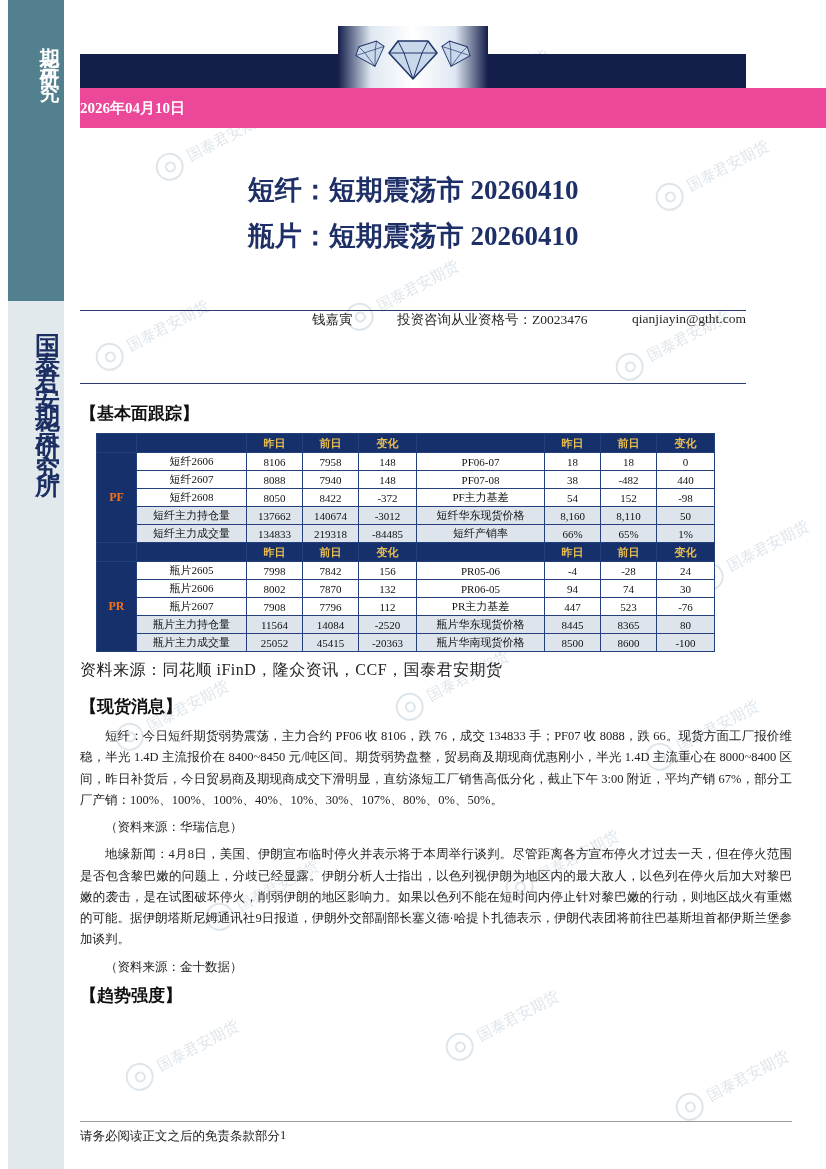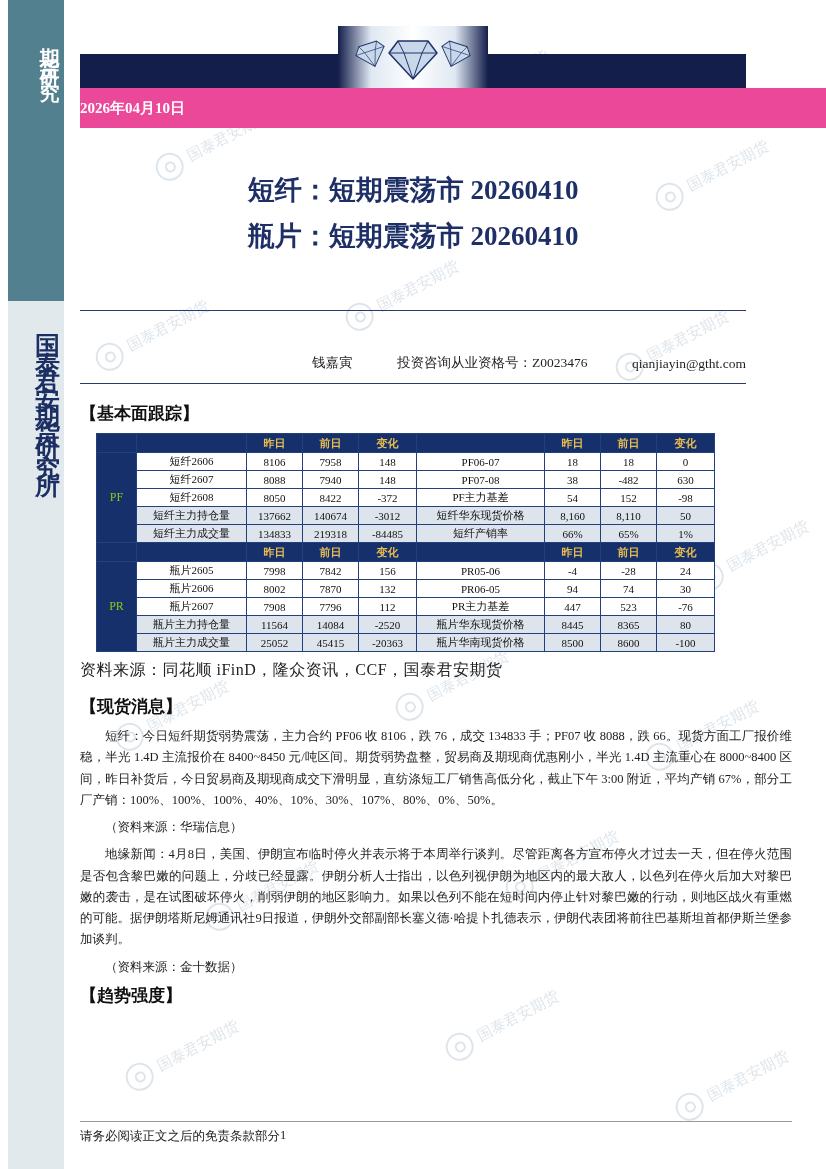--- a/index.html
+++ b/index.html
@@ -27,32 +27,32 @@
   .band { position:absolute; left:80px; top:54px; width:666px; height:34px; background:#141e4b; z-index:2; }
   .logo-box { position:absolute; left:338px; top:26px; width:150px; height:62px; z-index:3;
     background:linear-gradient(90deg,#141e4b 0%, #dfe8f2 22%, #ffffff 50%, #dfe8f2 78%, #141e4b 100%);
     display:flex; align-items:center; justify-content:center; }
   .datebar { position:absolute; left:80px; top:88px; width:796px; height:40px; background:#ec4899;
     color:#ffffff; font-size:15px; font-weight:bold; line-height:40px; z-index:2; }
   .title-block { position:absolute; left:80px; top:168px; width:666px; text-align:center; z-index:2;
     color:#1d2f66; font-size:27px; font-weight:bold; line-height:1.7; }
   .rule { position:absolute; left:80px; width:666px; border-top:1.5px solid #2a3a6e; z-index:2; }
   .rule-1 { top:310px; } .rule-2 { top:383px; }
-  .analyst { position:absolute; left:312px; top:300px; width:434px; height:72px; z-index:2;
-    display:flex; align-items:flex-end; justify-content:space-between; font-size:13.5px; color:#1f1f1f; }
+  .analyst { position:absolute; left:312px; top:311px; width:434px; height:72px; z-index:2;
+    display:flex; align-items:flex-start; justify-content:space-between; font-size:13.5px; color:#1f1f1f; }
   
   .content { position:absolute; left:80px; top:402px; width:712px; z-index:2; }
   .sec-h { font-size:17px; font-weight:bold; color:#101010; margin:0 0 8px 0; }
   .sec-h.mid { margin-top:14px; }
   
   .ftable { border-collapse:collapse; margin-left:16px; font-size:11px; color:#111; table-layout:fixed; }
   .ftable td { border:1px solid #24407c; text-align:center; height:17px; padding:1px 3px; background:#ffffff; overflow:hidden; white-space:nowrap; }
   .ftable tr.hdr td { background:#16306b; height:19px; }
   .t-hd { color:#e9bd4f; font-weight:bold; }
-  .t-grp { background:#16306b !important; color:#84cc16; font-weight:normal; font-size:12px; }
+  .t-grp { background:#16306b !important; color:#f97316; font-weight:bold; font-size:12px; }
   .ftable tr.shade td { background:#dde4ec; }
   .tbl-src { font-size:16px; color:#222; margin-top:8px; letter-spacing:.5px; }
   
   .para { font-size:12.5px; line-height:1.7; text-indent:2em; text-align:justify; color:#1c1c1c; margin-bottom:6px; }
   .src-line { font-size:12.5px; line-height:1.7; text-indent:2em; color:#1c1c1c; margin-bottom:6px; }
   
   .footer-rule { position:absolute; left:80px; top:1121px; width:712px; border-top:1px solid #9a9a9a; z-index:2; }
   .footer { position:absolute; left:80px; top:1128px; width:712px; display:flex; justify-content:flex-start;
     font-size:12.5px; color:#222; z-index:2; }
   svg .gem { fill:#c9d7ea; stroke:#1f3468; stroke-width:1.5; stroke-linejoin:round; }
@@ -254,21 +254,21 @@
           <td>0</td>
         </tr>
         <tr>
           <td>短纤2607</td>
           <td>8088</td>
           <td>7940</td>
           <td>148</td>
           <td>PF07-08</td>
           <td>38</td>
           <td>-482</td>
-          <td>630</td>
+          <td>440</td>
         </tr>
         <tr>
           <td>短纤2608</td>
           <td>8050</td>
           <td>8422</td>
           <td>-372</td>
           <td>PF主力基差</td>
           <td>54</td>
           <td>152</td>
           <td>-98</td>

